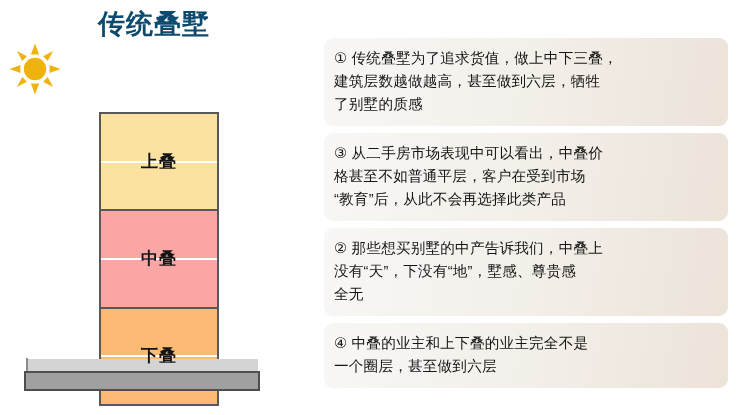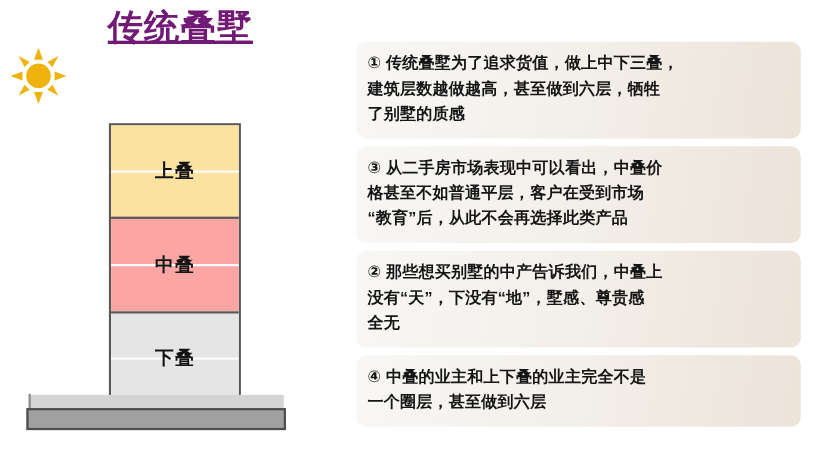--- a/index.html
+++ b/index.html
@@ -22,45 +22,44 @@
     width: 740px;
     height: 415px;
     background: #ffffff;
   }
 
   
   #page-title {
     position: absolute;
     left: 98px;
     top: 6px;
-    font-size: 32px;
+    font-size: 27px;
     font-weight: 700;
-    color: #701a75;
+    color: #0c4a6e;
     letter-spacing: 1px;
     line-height: 36px;
     white-space: nowrap;
-    text-decoration: underline;
   }
 
   
   #sun-icon {
     position: absolute;
     left: 6px;
     top: 40px;
     width: 58px;
     height: 58px;
   }
 
   
   #building {
     position: absolute;
     left: 99px;
     top: 112px;
     width: 120px;
-    height: 258px;
+    height: 294px;
     border: 2px solid #585858;
     box-sizing: border-box;
     display: flex;
     flex-direction: column;
   }
   .floor {
     flex: 1 1 0;
     position: relative;
     display: flex;
     align-items: center;
@@ -83,21 +82,21 @@
     position: relative;
     z-index: 2;
     font-size: 17px;
     font-weight: 700;
     color: #141414;
     letter-spacing: 1px;
     line-height: 20px;
   }
   #floor-top    { background: #fbe2a1; }
   #floor-middle { background: #fca5a5; }
-  #floor-bottom { background: #e5e5e5; }
+  #floor-bottom { background: #fdba74; }
 
   
   #ground-upper {
     position: absolute;
     left: 26px;
     top: 359px;
     width: 232px;
     height: 13px;
     background: #d4d4d4;
   }
@@ -132,21 +131,21 @@
     border-radius: 9px;
     background: linear-gradient(100deg, #f8f7f5 0%, #f4f1ec 42%, #ece3d9 100%);
     box-sizing: border-box;
     padding: 9px 12px 10px 10px;
     margin-bottom: 7px;
   }
   .note-text {
     font-size: 14.6px;
     line-height: 23px;
     color: #151515;
-    font-weight: 700;
+    font-weight: 400;
     letter-spacing: 0.2px;
     white-space: pre-line;
     text-align: left;
   }
 </style>
 </head>
 <body>
 
 <div id="slide">
 

